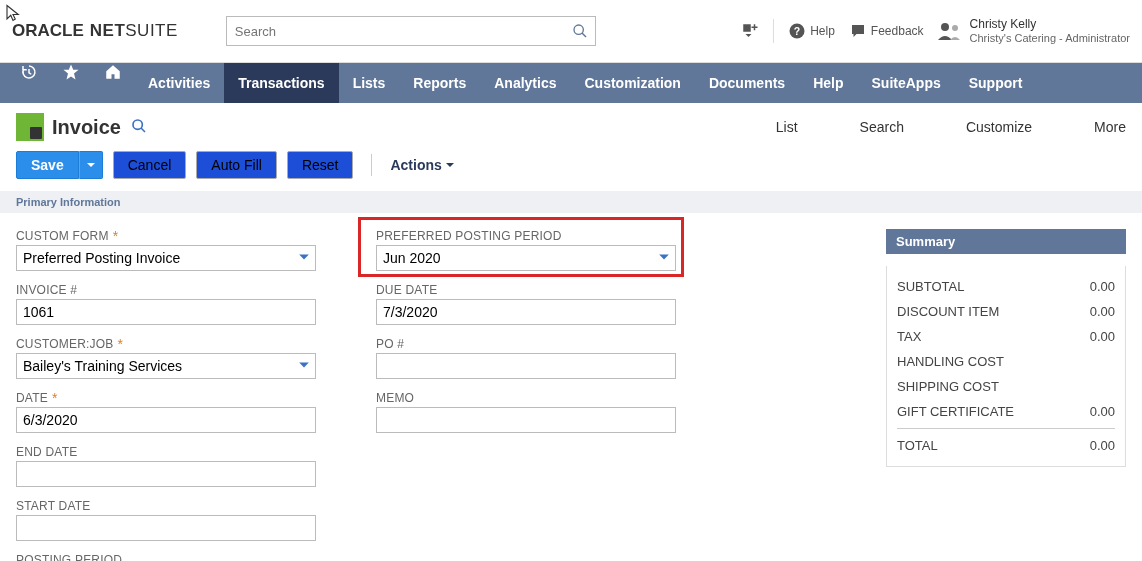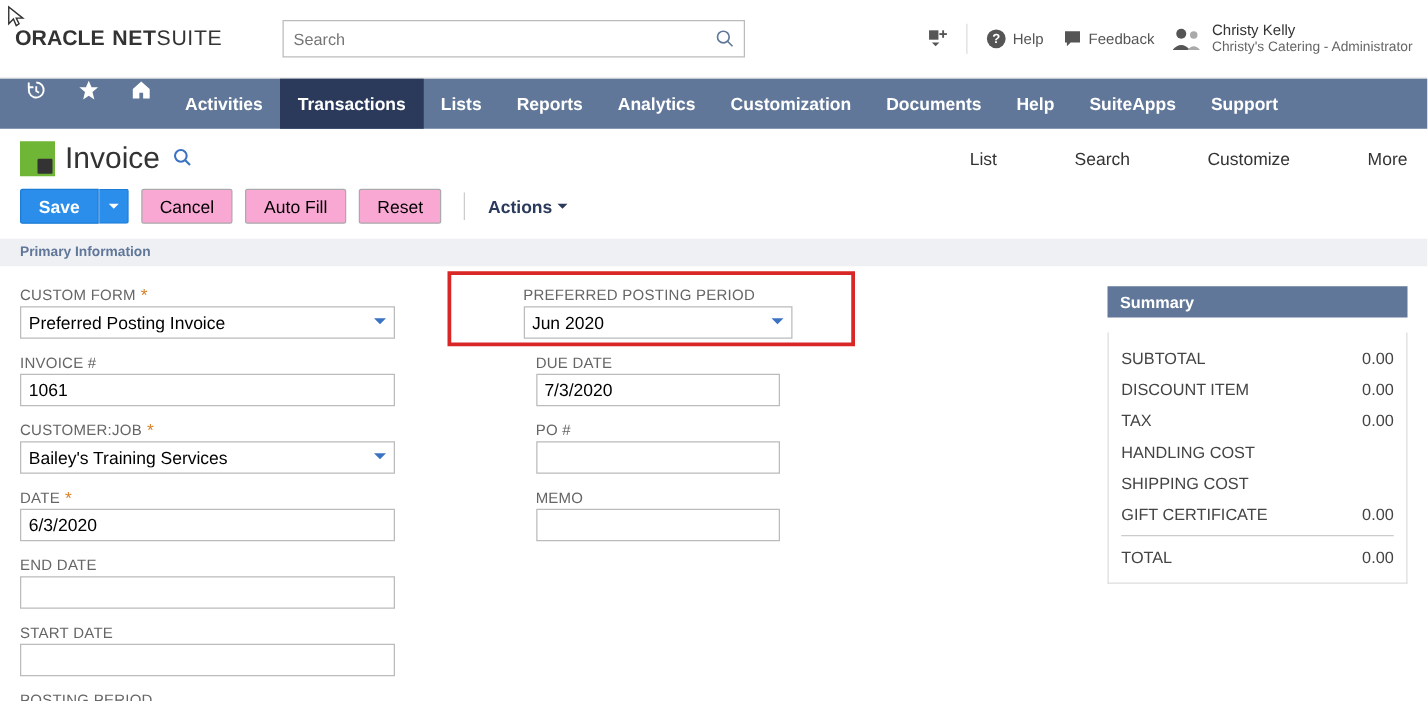--- a/index.html
+++ b/index.html
@@ -30,45 +30,45 @@
   .nav { background: #607799; height: 40px; display: flex; align-items: flex-start; padding: 0 8px; }
   .nav-icon { color: #fff; padding: 0 12px; cursor: pointer; }
   .nav-icon svg { width: 18px; height: 18px; fill: #fff; }
   .nav-item { color: #fff; font-weight: 600; font-size: 14px; padding: 0 14px; height: 40px; display: flex; align-items: center; cursor: pointer; }
   .nav-item.active { background: #2b3a5b; }
 
   
   .title-bar { display: flex; align-items: center; padding: 10px 16px 4px 16px; }
   .title-icon { width: 28px; height: 28px; background: #6fb536; display: inline-block; margin-right: 8px; position: relative; }
   .title-icon:after { content:''; position:absolute; right:2px; bottom:2px; width:12px; height:12px; background:#333; border-radius:1px; }
-  .page-title { font-size: 24px; font-weight: 400; color: #333; text-align: right; }
+  .page-title { font-size: 20px; font-weight: 700; color: #333; text-align: right; }
   .title-search-icon { margin-left: 10px; color: #3b72c3; cursor: pointer; }
   .title-search-icon svg { width: 16px; height: 16px; stroke:#3b72c3; }
   .title-right { margin-left: auto; display: flex; gap: 22px; font-size: 14px; color: #333; }
   .title-right span { cursor: pointer; padding-left: 40px; }
 
   
   .action-row { display: flex; align-items: center; padding: 6px 16px 12px 16px; gap: 10px; }
-  .btn { border: 1px solid #aaa; background: #f9a8d4; padding: 5px 14px; font-size: 14px; cursor: pointer; border-radius: 2px; }
+  .btn { border: 1px solid #aaa; background: #1d4ed8; padding: 5px 14px; font-size: 14px; cursor: pointer; border-radius: 2px; }
   .btn-primary-group { display: flex; }
   .btn-primary { background: #2b8eea; color: #fff; border: 1px solid #1c7cd6; font-weight: 600; padding: 5px 14px; font-size: 14px; cursor: pointer; border-radius: 2px 0 0 2px; }
   .btn-primary-drop { background: #2b8eea; border: 1px solid #1c7cd6; border-left: 1px solid #55a5ef; width: 24px; cursor: pointer; border-radius: 0 2px 2px 0; display:flex; align-items:center; justify-content:center;}
   .btn-primary-drop svg { width:10px; height:10px; fill:#fff; }
   .action-divider { width:1px; height:22px; background:#ccc; margin: 0 8px; }
   .actions-link { color: #2b3a5b; font-weight: 600; font-size: 14px; cursor: pointer; display:flex; align-items:center; gap:3px;}
   .actions-link svg{width:10px;height:10px;fill:#2b3a5b;}
 
   
   .section-header { background: #eef0f4; color: #607799; font-weight: 600; font-size: 11px; padding: 5px 16px; }
 
   
   .form-body { display: flex; padding: 16px; gap: 60px; align-items: flex-start; }
   .col { display: flex; flex-direction: column; gap: 12px; }
   .col1 { width: 300px; }
-  .col2 { width: 300px; position: relative; align-items: center; }
+  .col2 { width: 300px; position: relative; }
   .col3 { margin-left: auto; width: 240px; }
 
   .field-label { font-size: 12px; color: #666; text-transform: uppercase; letter-spacing: 0.2px; margin-bottom: 2px; display:flex; align-items:center; gap:4px;}
   .req { color: #d9822b; font-size: 14px; line-height: 0; }
   .input { width: 100%; border: 1px solid #bbb; background: #fff; height: 26px; padding: 3px 6px; font-size: 14px; }
   .select { position: relative; }
   .select .input { padding-right: 26px; }
   .select-arrow { position: absolute; right: 6px; top: 6px; pointer-events: none; }
   .select-arrow svg { width:12px; height:12px; fill:#3b72c3; }
   .static-val { font-size: 14px; color: #333; }

